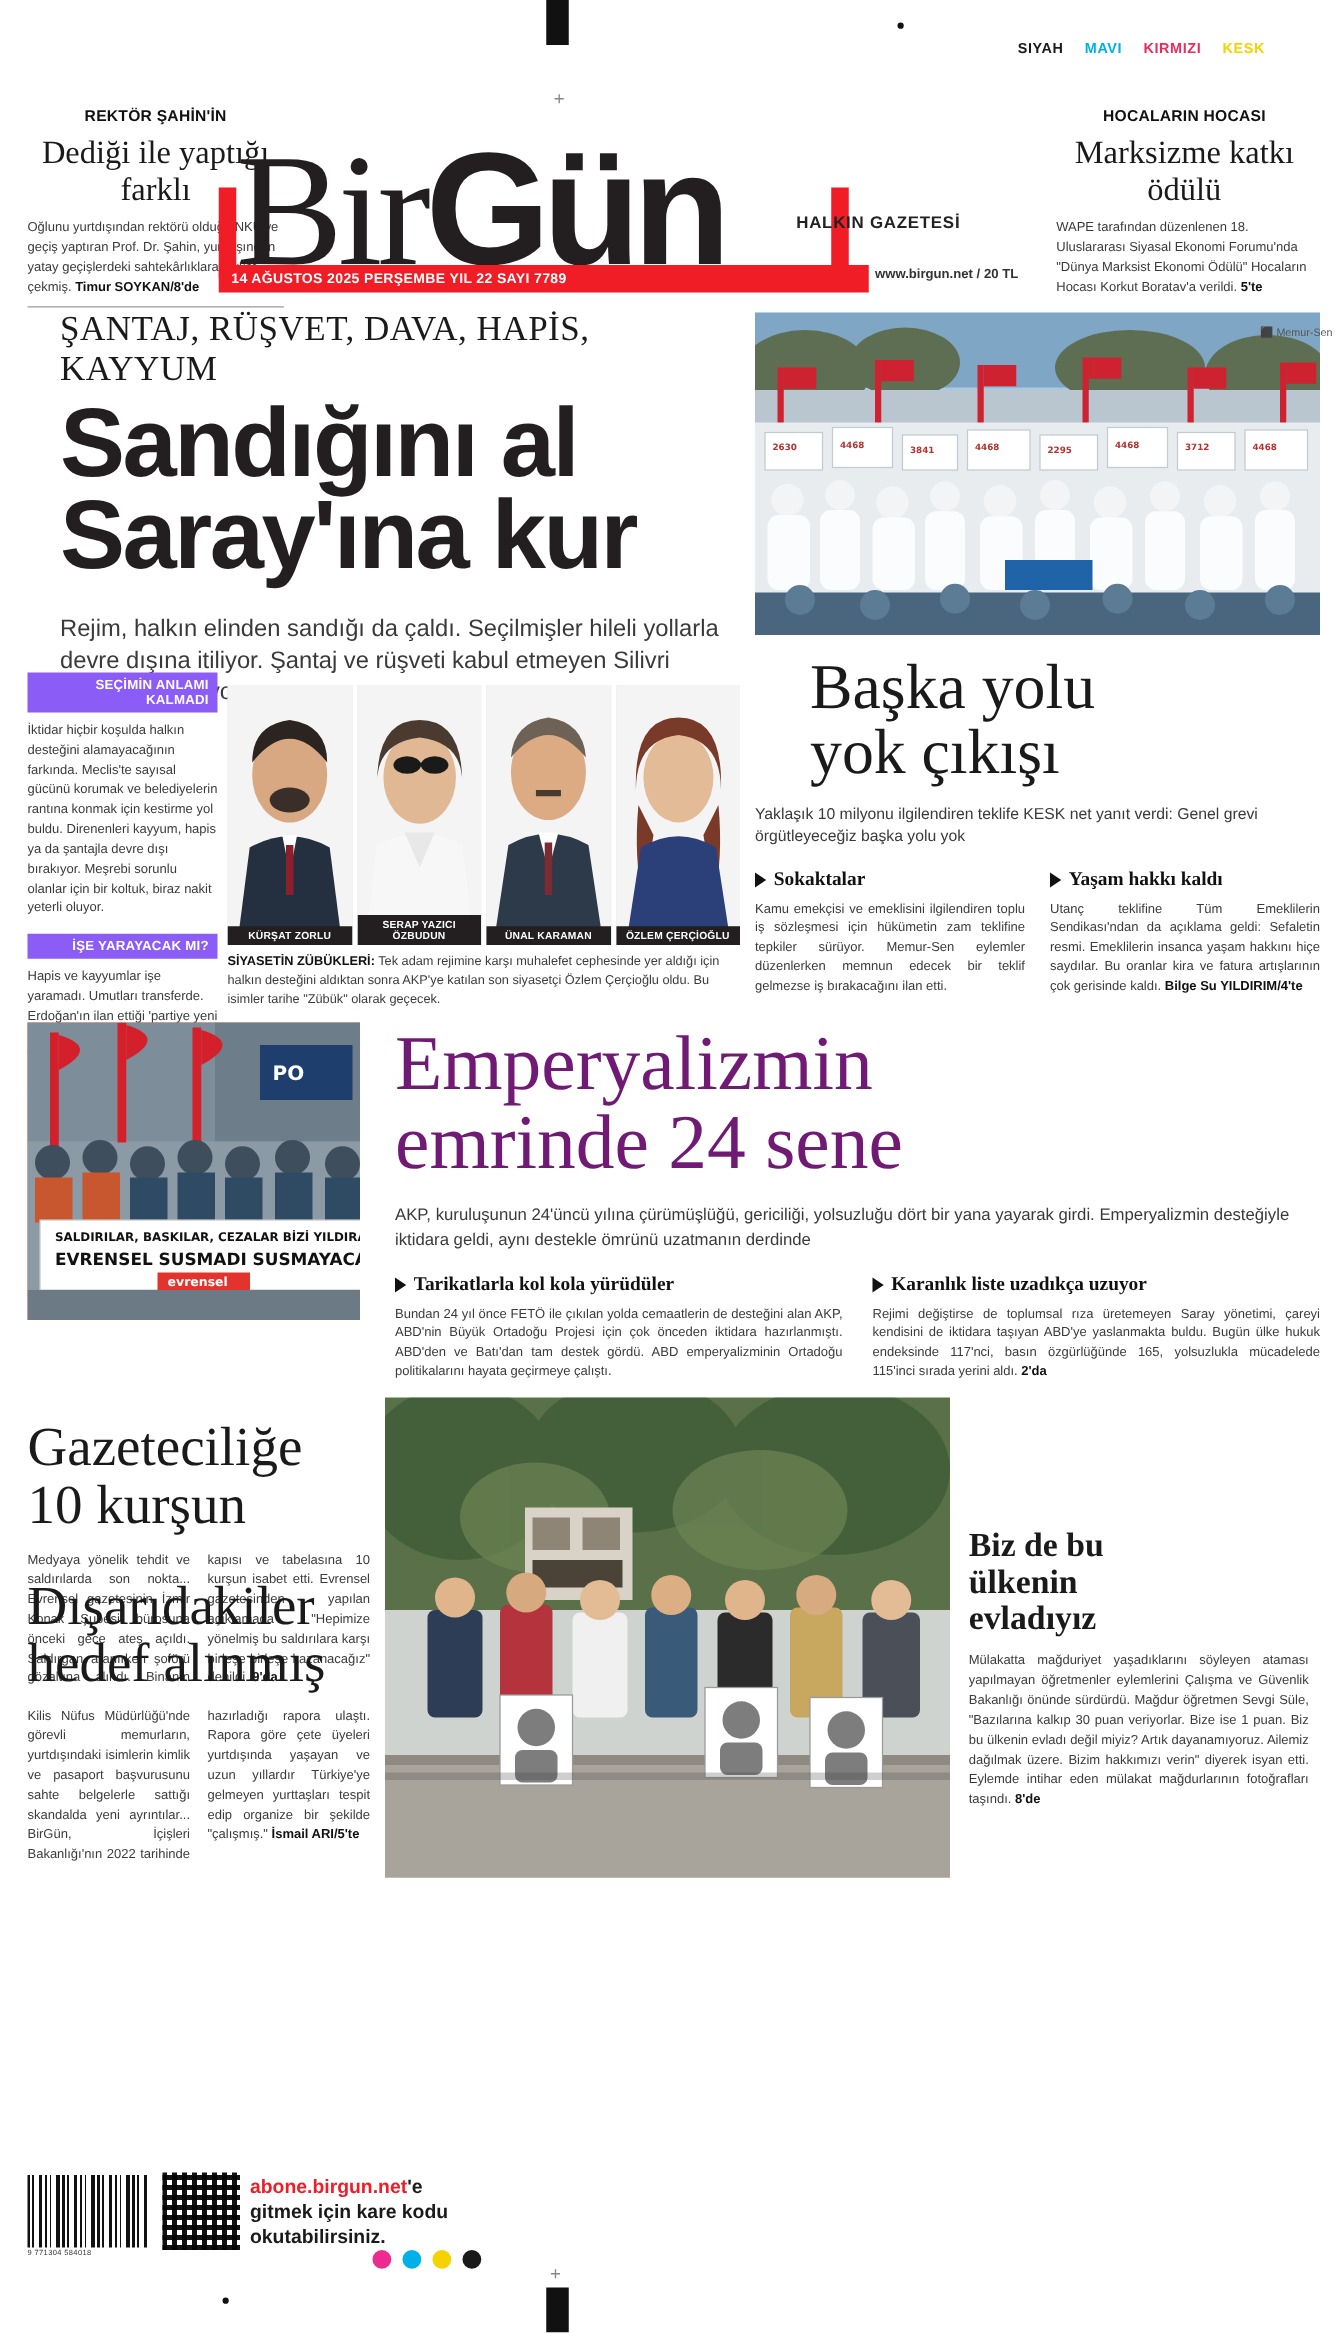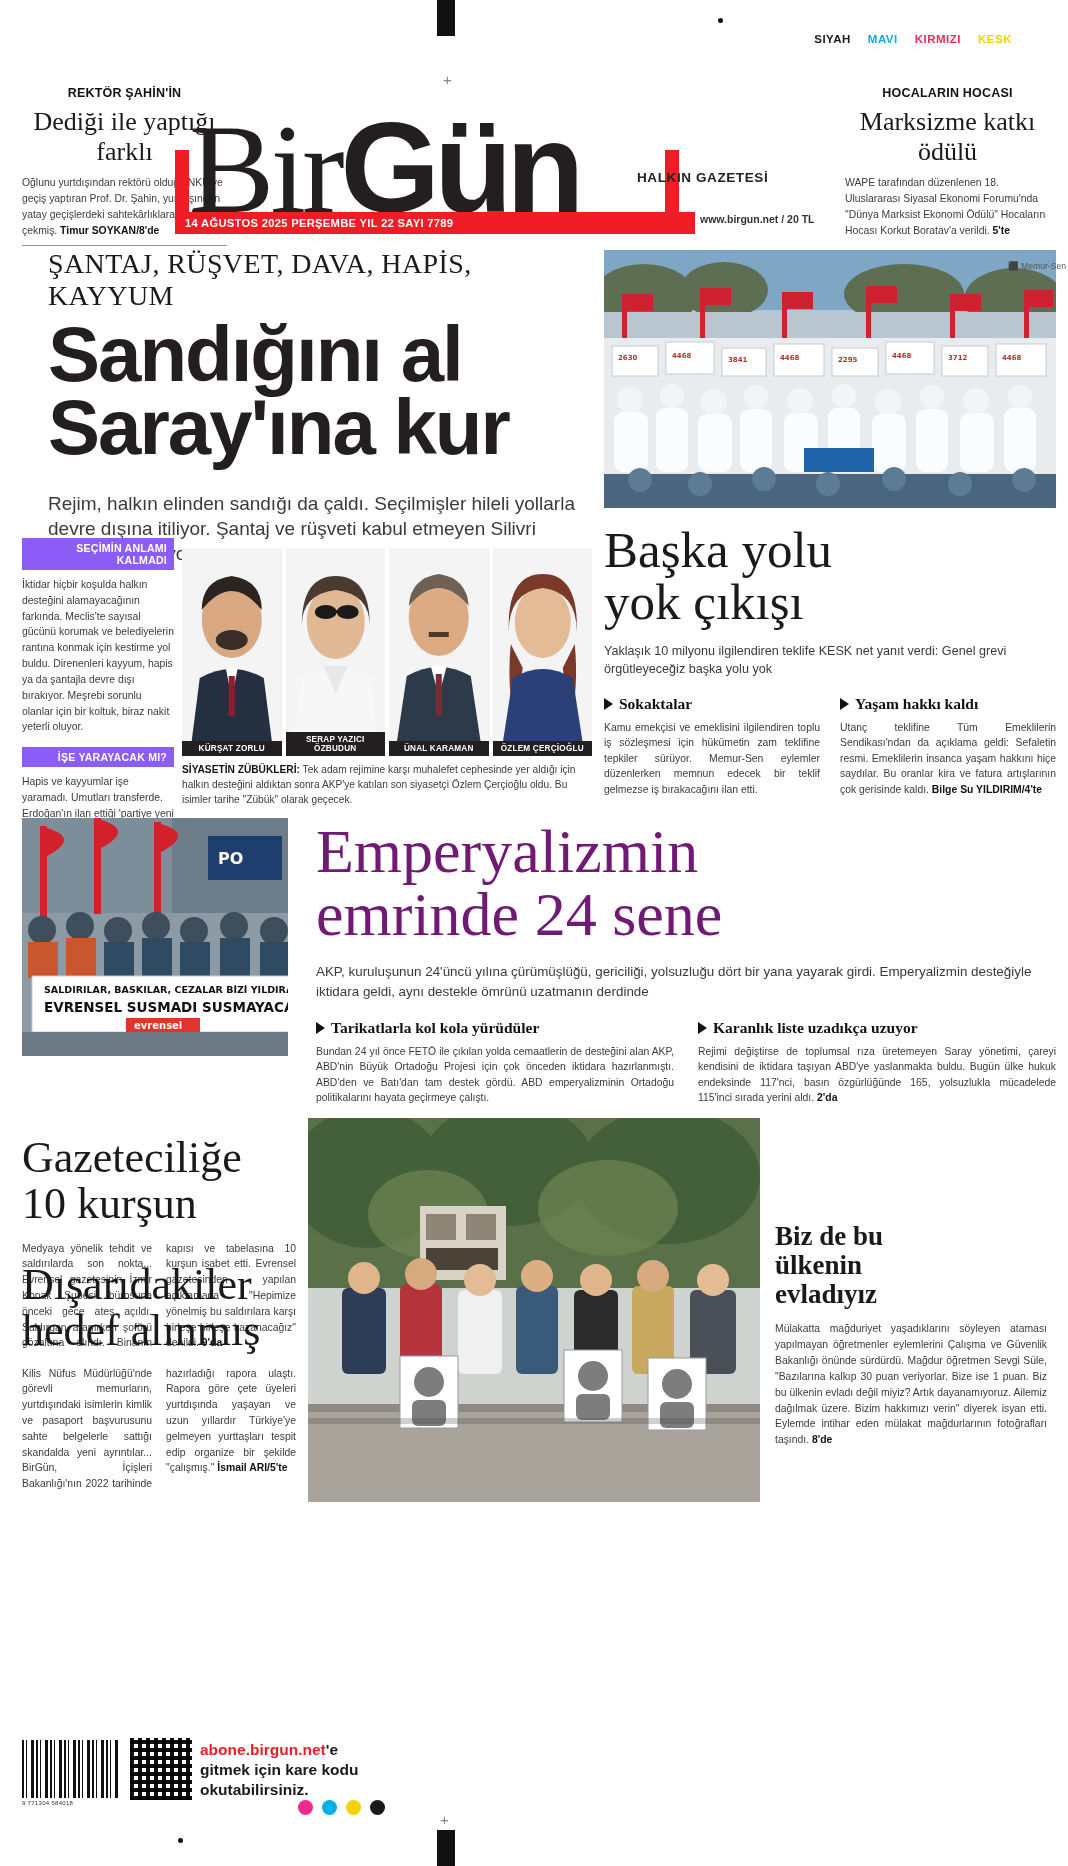--- a/index.html
+++ b/index.html
@@ -55,21 +55,21 @@
   .lead-head { font-size:78px; line-height:.94; font-weight:700; letter-spacing:-2px; color:#231f20; }
   .lead-sub { margin-top:26px; font-size:19px; line-height:1.32; color:#3a3a3a; font-weight:400; }
 
   .lead-photo { position:absolute; left:604px; top:250px; width:452px; height:258px;
                 overflow:hidden; background:#8fb6cf; }
   .photo-credit { position:absolute; right:2px; top:261px; font-size:8.6px; color:#555; }
 
   
   .kesk { position:absolute; left:604px; top:524px; width:452px; }
   .kesk-head { font-family:"Liberation Serif", serif; font-size:51px; line-height:1.02;
-               color:#1a1a1a; font-weight:400; }
+               color:#1a1a1a; font-weight:400;margin-left:44px; }
   .kesk-sub { margin-top:14px; font-size:12.6px; line-height:1.45; color:#3a3a3a; }
   .kesk-cols { display:flex; gap:20px; margin-top:16px; }
   .kesk-col { width:216px; }
   .subhead { display:flex; align-items:center; gap:6px; font-size:15.5px; font-weight:700;
              color:#111; margin-bottom:7px; font-family:"Liberation Serif", serif; }
   .tri { width:0;height:0;border-top:6px solid transparent;border-bottom:6px solid transparent;
          border-left:9px solid #111; }
   .subbody { font-size:10.4px; line-height:1.5; color:#3b3b3b; text-align:justify; }
   .subbody b { font-weight:700; color:#111; }
 

